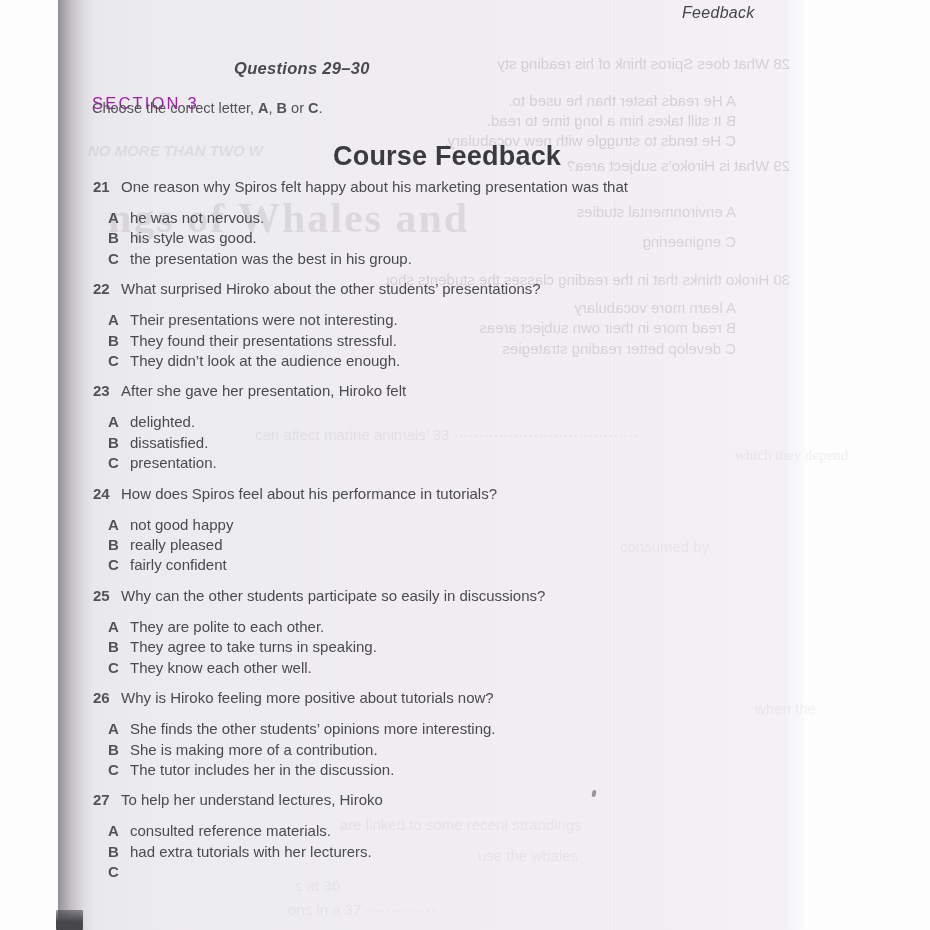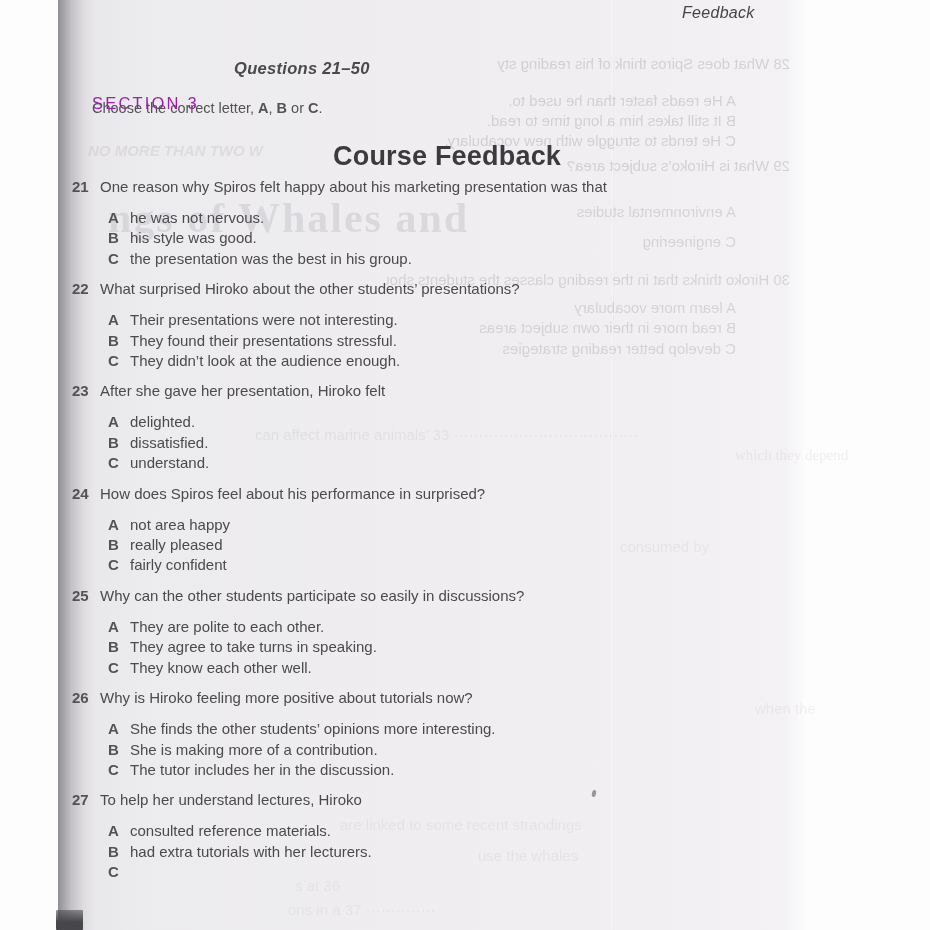--- a/index.html
+++ b/index.html
@@ -55,21 +55,21 @@
   .instruction b{font-weight:bold;}
   .doc-title{
     position:absolute;left:333px;top:141px;
     font-size:27px;font-weight:bold;color:#3b3a3f;letter-spacing:.2px;
   }
 
   .questions{position:absolute;left:72px;top:178px;width:705px;}
   .question{margin-bottom:11px;}
   .q-line{display:flex;font-size:15px;line-height:18px;color:#4b4a4f;}
   .q-num{width:28px;font-weight:bold;color:#53525university7;}
-  .q-num{width:28px;font-weight:bold;color:#535257;}
+  .q-num{width:28px;font-weight:bold;color:#535257;margin-left:21px;}
   .q-text{flex:1;}
   .options{margin:12px 0 0 36px;}
   .option{display:flex;font-size:15px;line-height:20.4px;color:#4b4a4f;}
   .opt-letter{width:22px;font-weight:bold;color:#535257;}
 
   
   .ghost-layer{position:absolute;left:0;top:0;width:930px;height:930px;pointer-events:none;}
   .ghost{
     position:absolute;color:#8f8a93;white-space:nowrap;overflow:hidden;
     font-family:"Liberation Sans",sans-serif;
@@ -106,21 +106,21 @@
     <div class="ghost" style="left: 620px; top: 538px; width: 112px; font-size: 15px; opacity: 0.11;">consumed by</div>
     <div class="ghost" style="left: 755px; top: 700px; width: 80px; font-size: 15px; opacity: 0.11;">when the</div>
     <div class="ghost" style="left: 340px; top: 816px; width: 262px; font-size: 15px; opacity: 0.11;">are linked to some recent strandings</div>
     <div class="ghost" style="left: 478px; top: 847px; width: 122px; font-size: 15px; opacity: 0.11;">use the whales</div>
     <div class="ghost" style="left: 295px; top: 877px; width: 70px; font-size: 15px; opacity: 0.1;">s at 36</div>
     <div class="ghost" style="left: 288px; top: 901px; width: 210px; font-size: 15px; opacity: 0.1;">ons in a 37  ··············</div>
   </div>
 
 <div class="hdr-listening">Feedback</div>
 <div class="section-title">SECTION 3</div>
-<div class="section-range">Questions 21–50</div>
+<div class="section-range">Questions 29–30</div>
 <div class="instruction"><span>Choose the correct letter, </span><b>A</b><span>, </span><b>B</b><span> or </span><b>C</b><span>.</span></div>
 <div class="doc-title">Course Feedback</div>
 
 <div class="questions">
     <div class="question">
       <div class="q-line">
         <div class="q-num">21</div>
         <div class="q-text">One reason why Spiros felt happy about his marketing presentation was that</div>
       </div>
       <div class="options">
@@ -167,33 +167,33 @@
         <div class="option">
           <div class="opt-letter">A</div>
           <div>delighted.</div>
         </div>
         <div class="option">
           <div class="opt-letter">B</div>
           <div>dissatisfied.</div>
         </div>
         <div class="option">
           <div class="opt-letter">C</div>
-          <div>understand.</div>
+          <div>presentation.</div>
         </div>
       </div>
     </div>
     <div class="question">
       <div class="q-line">
         <div class="q-num">24</div>
-        <div class="q-text">How does Spiros feel about his performance in surprised?</div>
-      </div>
-      <div class="options">
-        <div class="option">
-          <div class="opt-letter">A</div>
-          <div>not area happy</div>
+        <div class="q-text">How does Spiros feel about his performance in tutorials?</div>
+      </div>
+      <div class="options">
+        <div class="option">
+          <div class="opt-letter">A</div>
+          <div>not good happy</div>
         </div>
         <div class="option">
           <div class="opt-letter">B</div>
           <div>really pleased</div>
         </div>
         <div class="option">
           <div class="opt-letter">C</div>
           <div>fairly confident</div>
         </div>
       </div>

